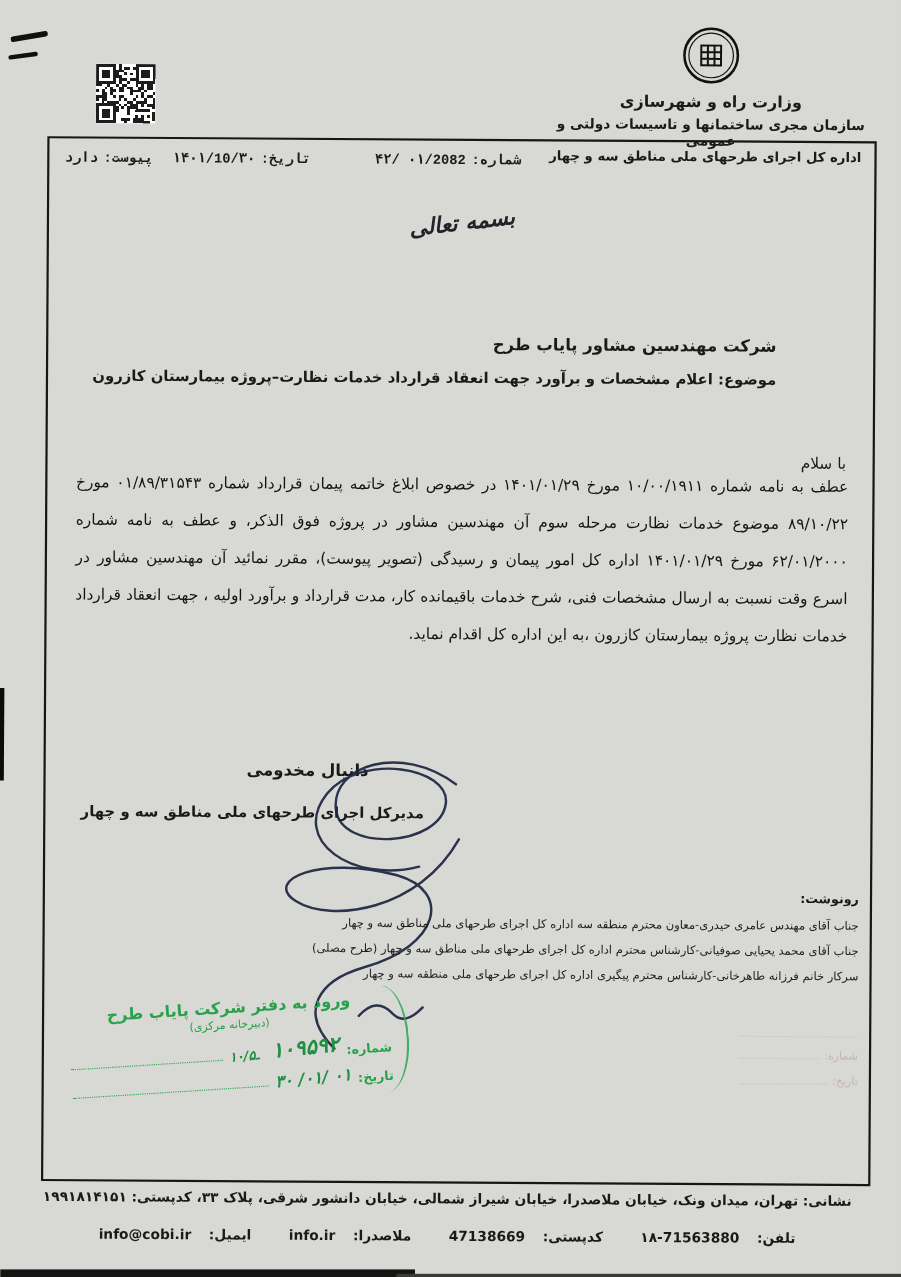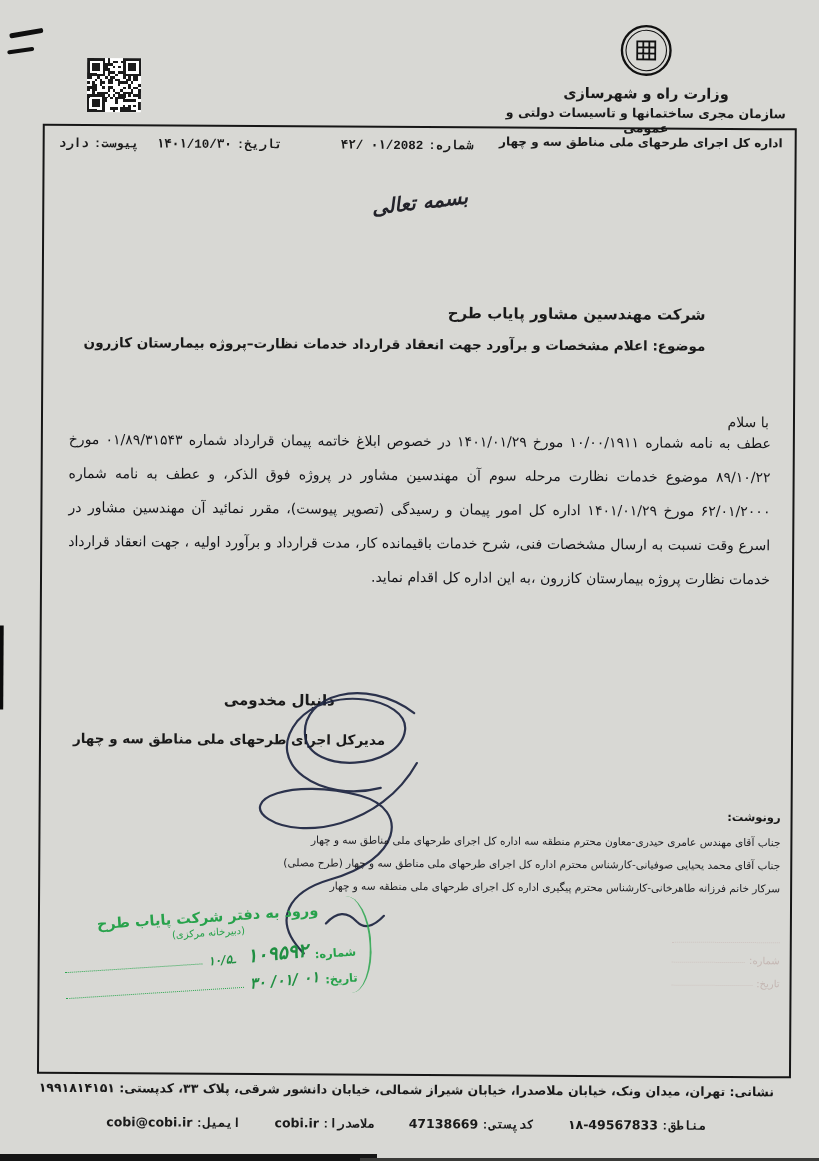--- a/index.html
+++ b/index.html
@@ -88,21 +88,21 @@
   .stamp-faint .fdot{flex:1;border-bottom:1.2px dotted #c6b4b0;height:1px;margin-bottom:3px;}
   .stamp-faint .ftop{border-bottom:1.2px dotted #c6b4b0;height:10px;}
 
   
   .footer-address{position:absolute;left:0;right:0;top:1082px;text-align:center;font-size:12.5px;font-weight:bold;}
   .footer-contacts{
     position:absolute;left:0;right:0;top:1116px;display:flex;justify-content:center;gap:34px;
     font-size:12.5px;font-weight:bold;
   }
   .footer-contacts .item{white-space:nowrap;}
-  .footer-contacts .lbl{margin-left:3px;font-family:Liberation Mono, monospace;}
+  .footer-contacts .lbl{margin-left:16px;}
 
   
   .dash1{position:absolute;left:6px;top:33px;width:34px;height:5px;background:#101010;transform:rotate(-10deg);border-radius:2px;}
   .dash2{position:absolute;left:4px;top:51px;width:27px;height:4px;background:#101010;transform:rotate(-8deg);border-radius:2px;}
   .sliver{position:absolute;left:0;top:628px;width:4px;height:84px;background:#0b0b0b;}
   .bstrip1{position:absolute;left:0;bottom:0;width:46%;height:7px;background:#151515;}
   .bstrip2{position:absolute;left:44%;bottom:0;width:56%;height:3px;background:#3a3a38;}
 </style>
 </head>
 <body>
@@ -199,30 +199,30 @@
         <span>تاریخ:</span>
         <span class="fdot"></span>
       </div>
     </div>
 
   </div>
 
   <div class="footer-address">نشانی: تهران، میدان ونک، خیابان ملاصدرا، خیابان شیراز شمالی، خیابان دانشور شرقی، پلاک ۳۳، کدپستی: ۱۹۹۱۸۱۴۱۵۱</div>
   <div class="footer-contacts">
     <span class="item">
-      <span class="lbl">مناطق:</span><span dir="ltr">۱۸-49567833</span>
+      <span class="lbl">تلفن:</span><span dir="ltr">۱۸-71563880</span>
     </span>
     <span class="item">
       <span class="lbl">کدپستی:</span><span dir="ltr">47138669</span>
     </span>
     <span class="item">
-      <span class="lbl">ملاصدرا:</span><span dir="ltr">cobi.ir</span>
-    </span>
-    <span class="item">
-      <span class="lbl">ایمیل:</span><span dir="ltr">cobi@cobi.ir</span>
+      <span class="lbl">ملاصدرا:</span><span dir="ltr">info.ir</span>
+    </span>
+    <span class="item">
+      <span class="lbl">ایمیل:</span><span dir="ltr">info@cobi.ir</span>
     </span>
   </div>
 
   <div class="dash1"></div>
   <div class="dash2"></div>
   <div class="sliver"></div>
 
 </div>
 
 <div class="bstrip1"></div>

